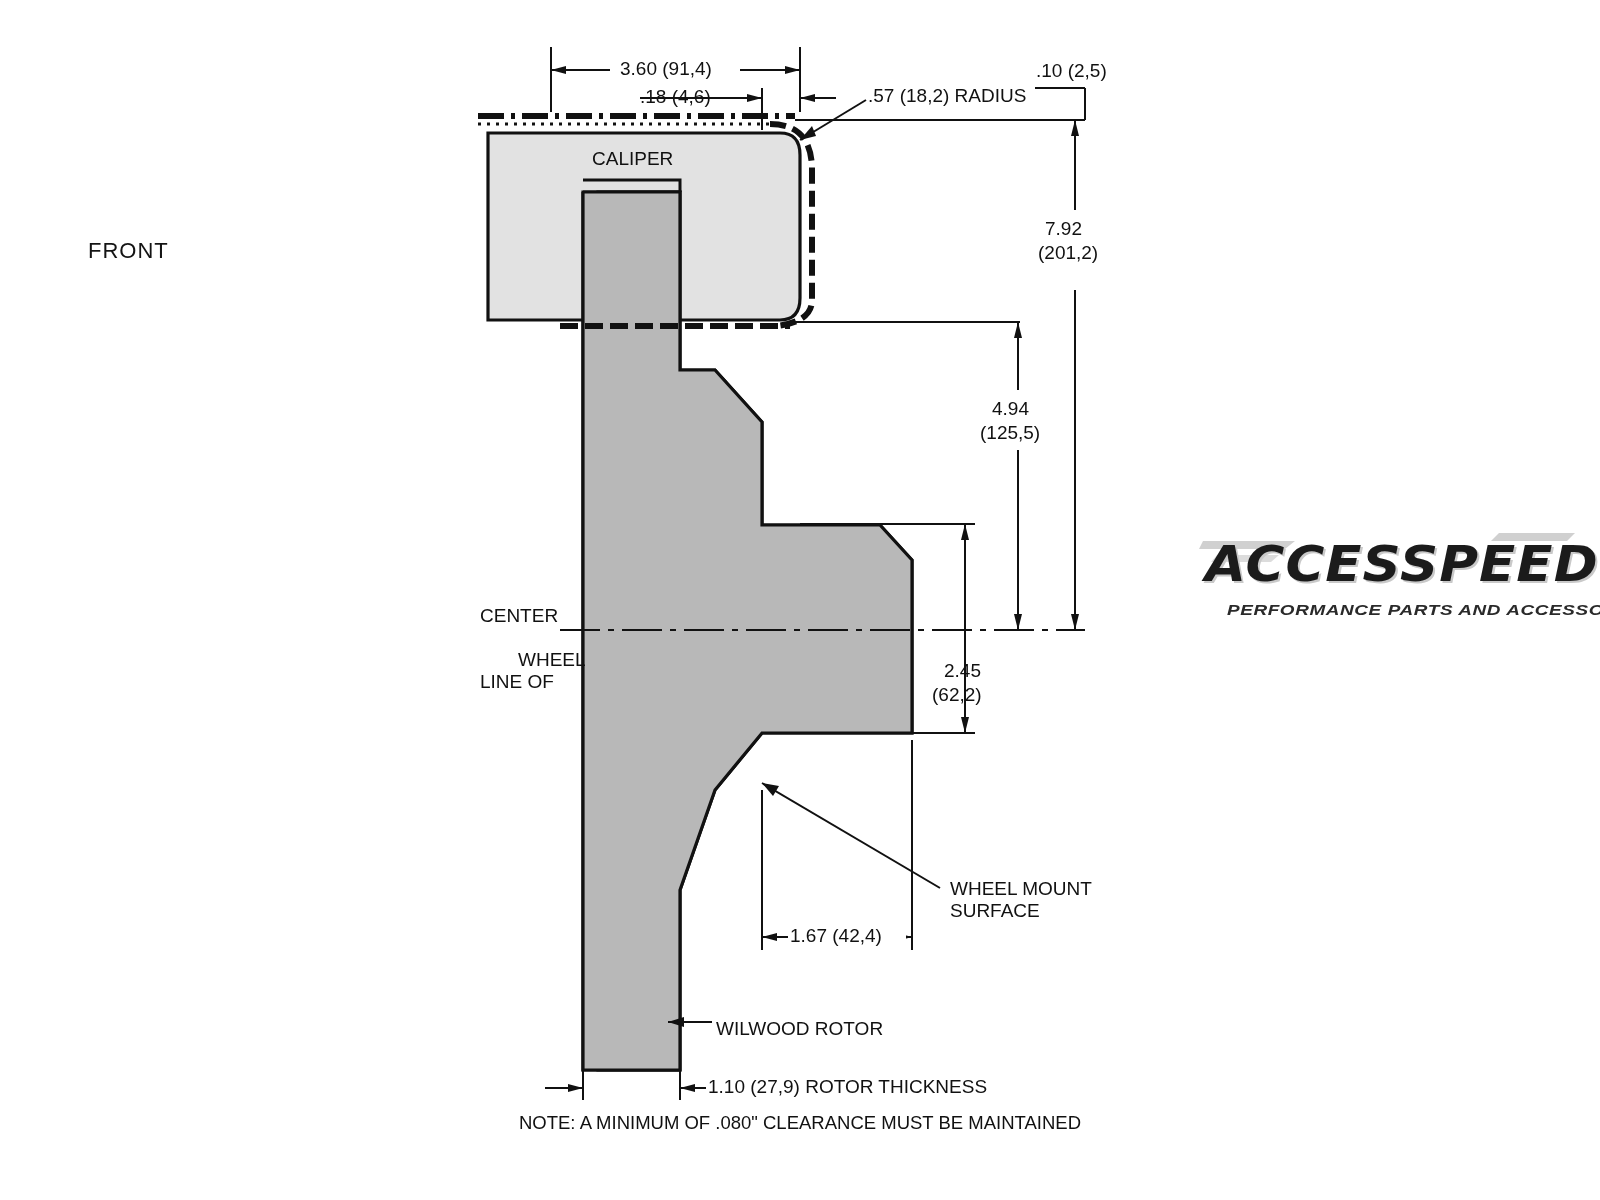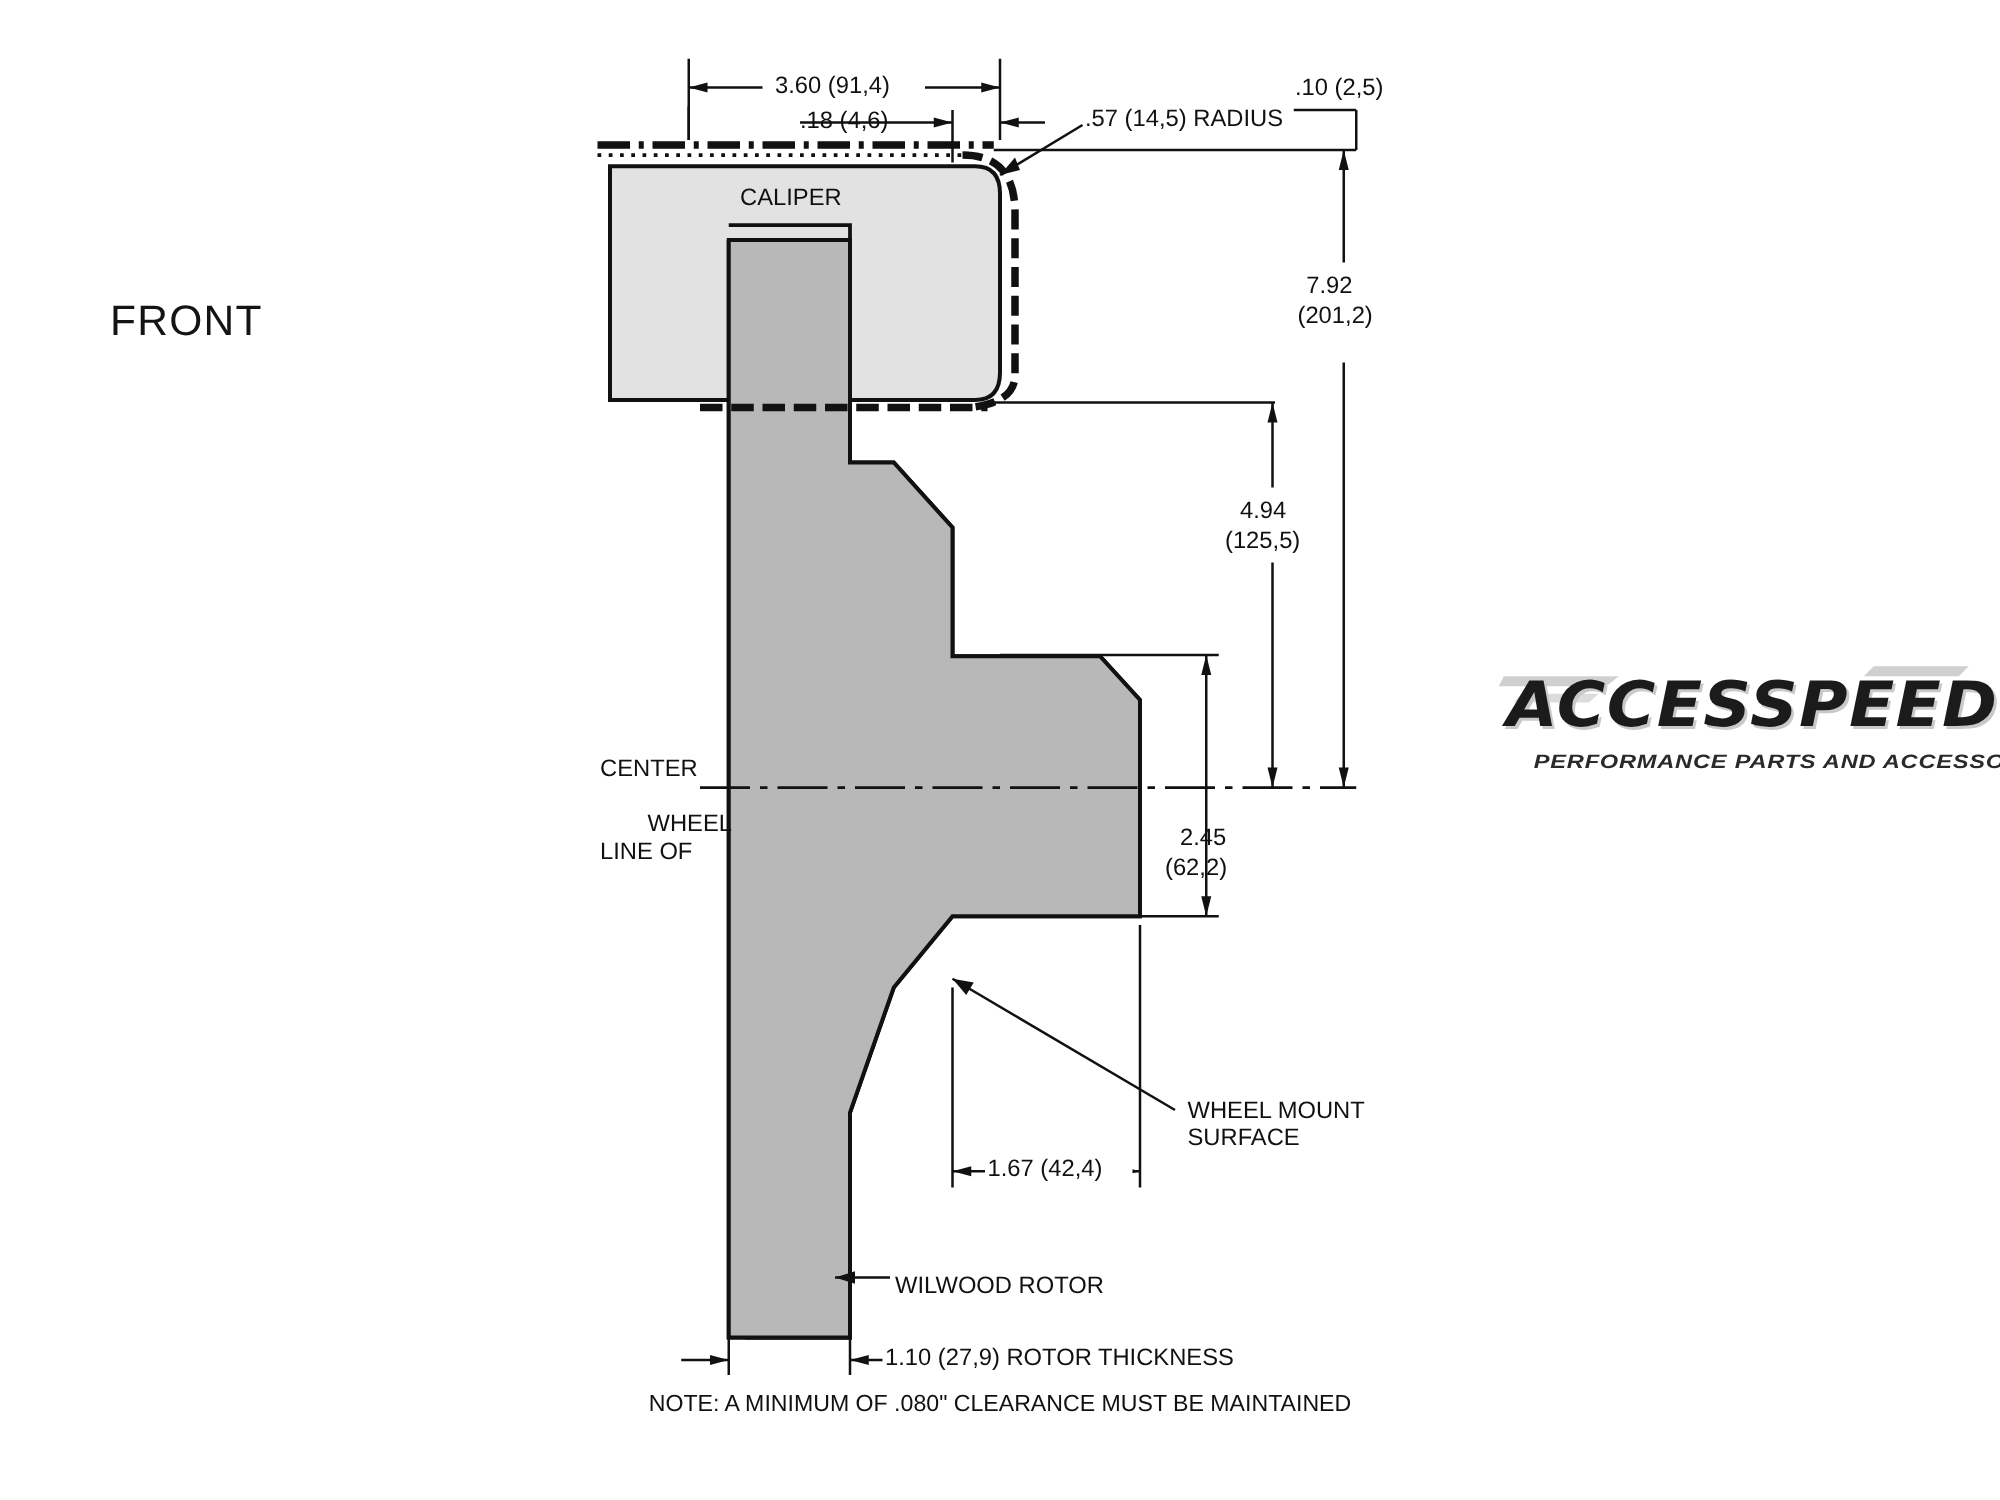--- a/index.html
+++ b/index.html
@@ -23,21 +23,21 @@
   .lbl {
     position: absolute;
     color: #111111;
     font-family: "Liberation Sans", sans-serif;
     white-space: pre;
     line-height: 1.15;
   }
   #front-label {
     left: 88px;
     top: 238px;
-    font-size: 34px;
+    font-size: 22px;
     letter-spacing: 1px;
     color: #141414;
   }
   .dim {
     font-size: 19px;
     font-weight: 400;
   }
   .note {
     font-size: 18.5px;
     text-align: center;
@@ -255,21 +255,21 @@
   </svg>
 
   <div class="lbl" id="front-label">FRONT</div>
 
   <div class="lbl dim" style="left:592px; top:148px; font-size:19px;">CALIPER</div>
 
   <div class="lbl dim" style="left:620px; top:58px; width:112px; text-align:left;">3.60 (91,4)</div>
 
   <div class="lbl dim" style="left:640px; top:86px;">.18 (4,6)</div>
 
-  <div class="lbl dim" style="left:868px; top:85px;">.57 (14,5) RADIUS</div>
+  <div class="lbl dim" style="left:868px; top:85px;">.57 (18,2) RADIUS</div>
 
   <div class="lbl dim" style="left:1036px; top:60px;">.10 (2,5)</div>
 
   <div class="lbl dim" style="left:1045px; top:218px;">7.92</div>
   <div class="lbl dim" style="left:1038px; top:242px;">(201,2)</div>
 
   <div class="lbl dim" style="left:992px; top:398px;">4.94</div>
   <div class="lbl dim" style="left:980px; top:422px;">(125,5)</div>
 
   <div class="lbl dim" style="left:944px; top:660px;">2.45</div>

